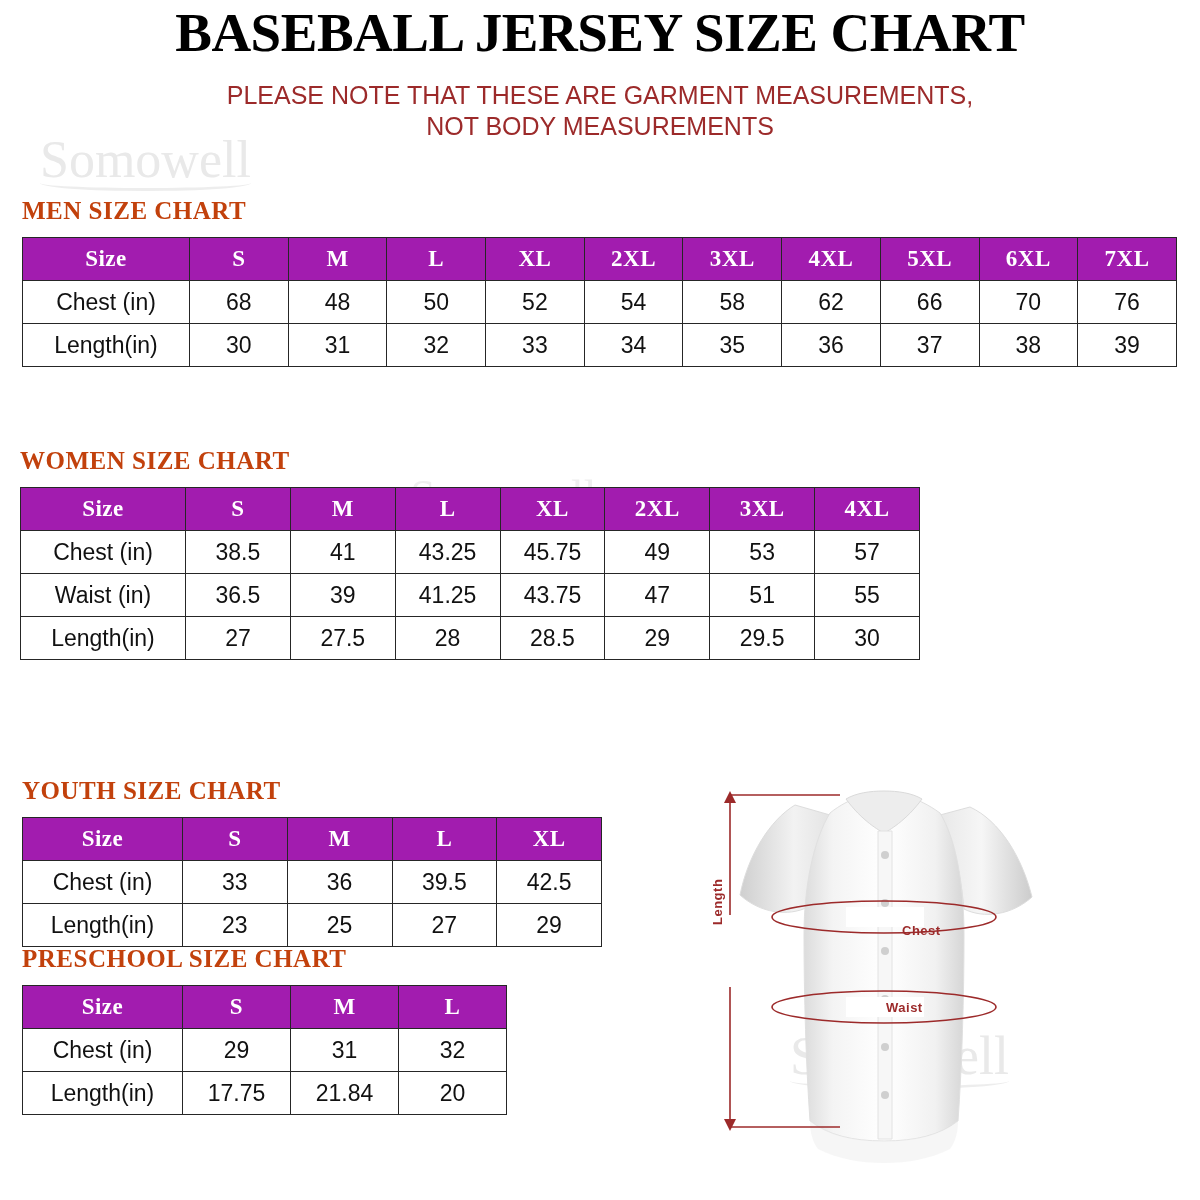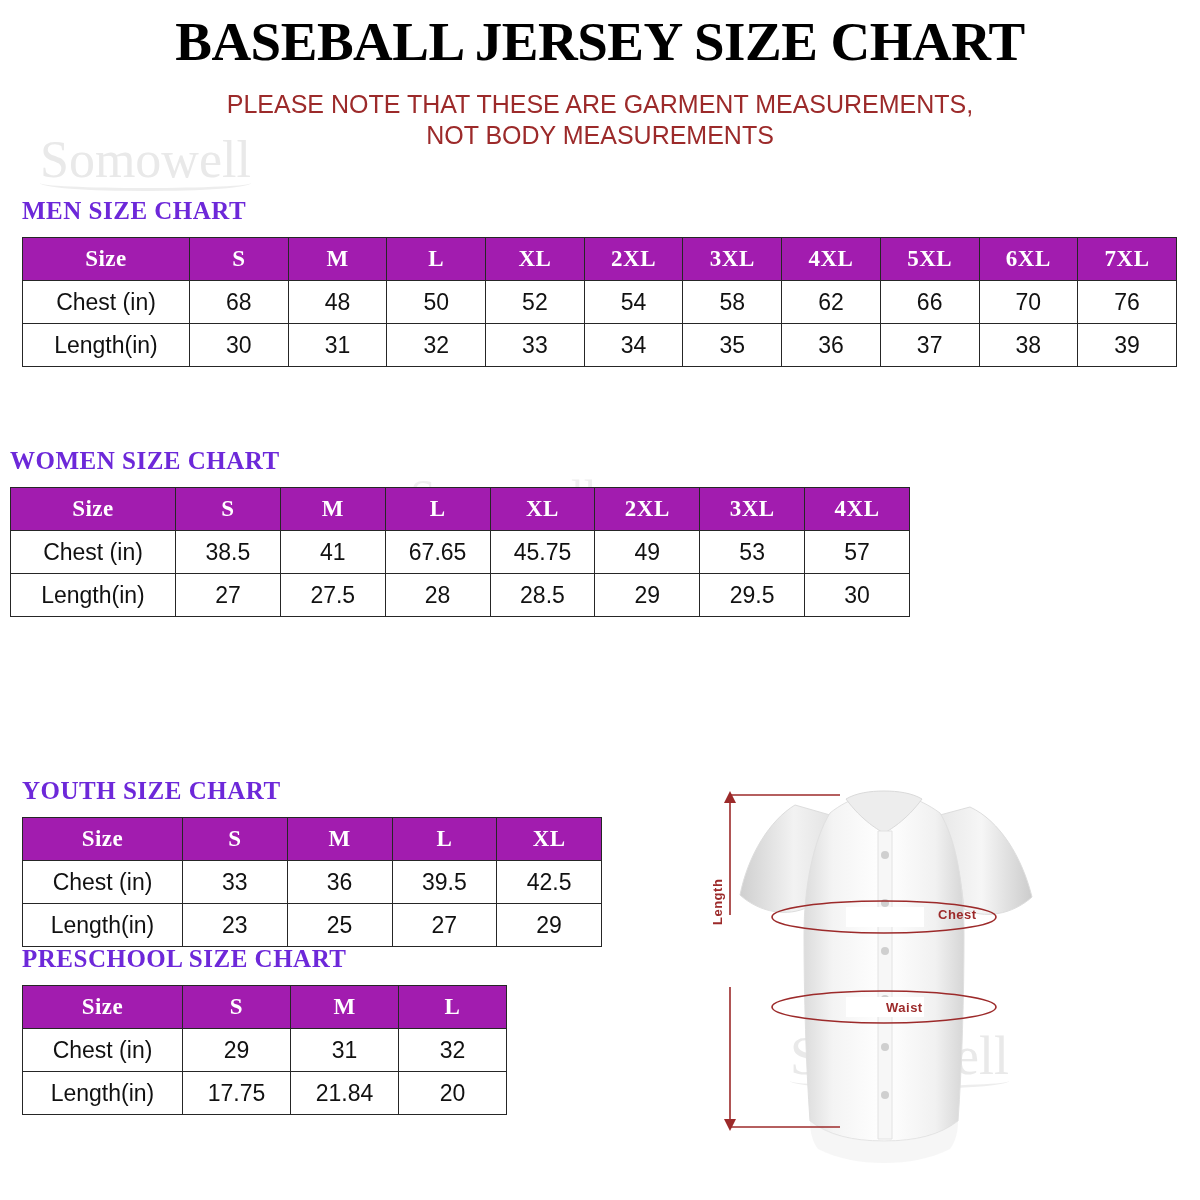--- a/index.html
+++ b/index.html
@@ -7,21 +7,21 @@
   body {
     width:1200px; height:1200px;
     background:#ffffff;
     font-family:"Liberation Sans", sans-serif;
     color:#111;
     position:relative;
     overflow:hidden;
   }
 
   
-  .header { text-align:center; padding-top:13px; }
+  .header { text-align:center; padding-top:4px; }
   .main-title {
     font-family:"Liberation Serif", serif;
     font-weight:bold;
     font-size:55px;
     letter-spacing:-0.5px;
     color:#000;
     line-height:1.05;
     margin:0;
   }
   .subtitle {
@@ -53,26 +53,26 @@
   .wm2 { left:410px; top:470px; font-size:46px; color:#efefef; }
   .wm2 .swoosh { border-bottom-color:#f2f2f2; }
   .wm3 { left:790px; top:1025px; font-size:54px; }
 
   
   .section-title {
     font-family:"Liberation Serif", serif;
     font-weight:bold;
     font-size:25px;
     letter-spacing:0.5px;
-    color:#6d28d9;
+    color:#c2410c;
     margin:0 0 12px 0;
   }
   .sec { position:absolute; }
   #sec-men    { left:22px; top:197px;  width:1155px; }
-  #sec-women  { left:10px; top:447px;  width:900px; }
+  #sec-women  { left:20px; top:447px;  width:900px; }
   #sec-youth  { left:22px; top:777px;  width:580px; }
   #sec-pre    { left:22px; top:945px;  width:500px; }
 
   table {
     border-collapse:collapse;
     table-layout:fixed;
   }
   th, td {
     border:1px solid #262626;
     text-align:center;
@@ -114,21 +114,21 @@
   }
   .jersey-label {
     position:absolute;
     color:#9c2a2a;
     font-size:13px;
     font-weight:bold;
     letter-spacing:0.5px;
     background:transparent;
     font-family:"Liberation Sans", sans-serif;
   }
-  .lbl-chest { left:262px; top:172px;margin-left:36px; }
+  .lbl-chest { left:262px; top:188px; }
   .lbl-waist { left:246px; top:265px; }
   .lbl-length {
     left:70px; top:190px;
     transform:rotate(-90deg);
     transform-origin:left top;
   }
 </style>
 </head>
 <body>
 
@@ -238,25 +238,35 @@
         <th>2XL</th>
         <th>3XL</th>
         <th>4XL</th>
       </tr>
     </thead>
     <tbody>
       <tr>
         <td class="rowhead">Chest (in)</td>
         <td>38.5</td>
         <td>41</td>
-        <td>67.65</td>
+        <td>43.25</td>
         <td>45.75</td>
         <td>49</td>
         <td>53</td>
         <td>57</td>
+      </tr>
+      <tr>
+        <td class="rowhead">Waist (in)</td>
+        <td>36.5</td>
+        <td>39</td>
+        <td>41.25</td>
+        <td>43.75</td>
+        <td>47</td>
+        <td>51</td>
+        <td>55</td>
       </tr>
       <tr>
         <td class="rowhead">Length(in)</td>
         <td>27</td>
         <td>27.5</td>
         <td>28</td>
         <td>28.5</td>
         <td>29</td>
         <td>29.5</td>
         <td>30</td>

